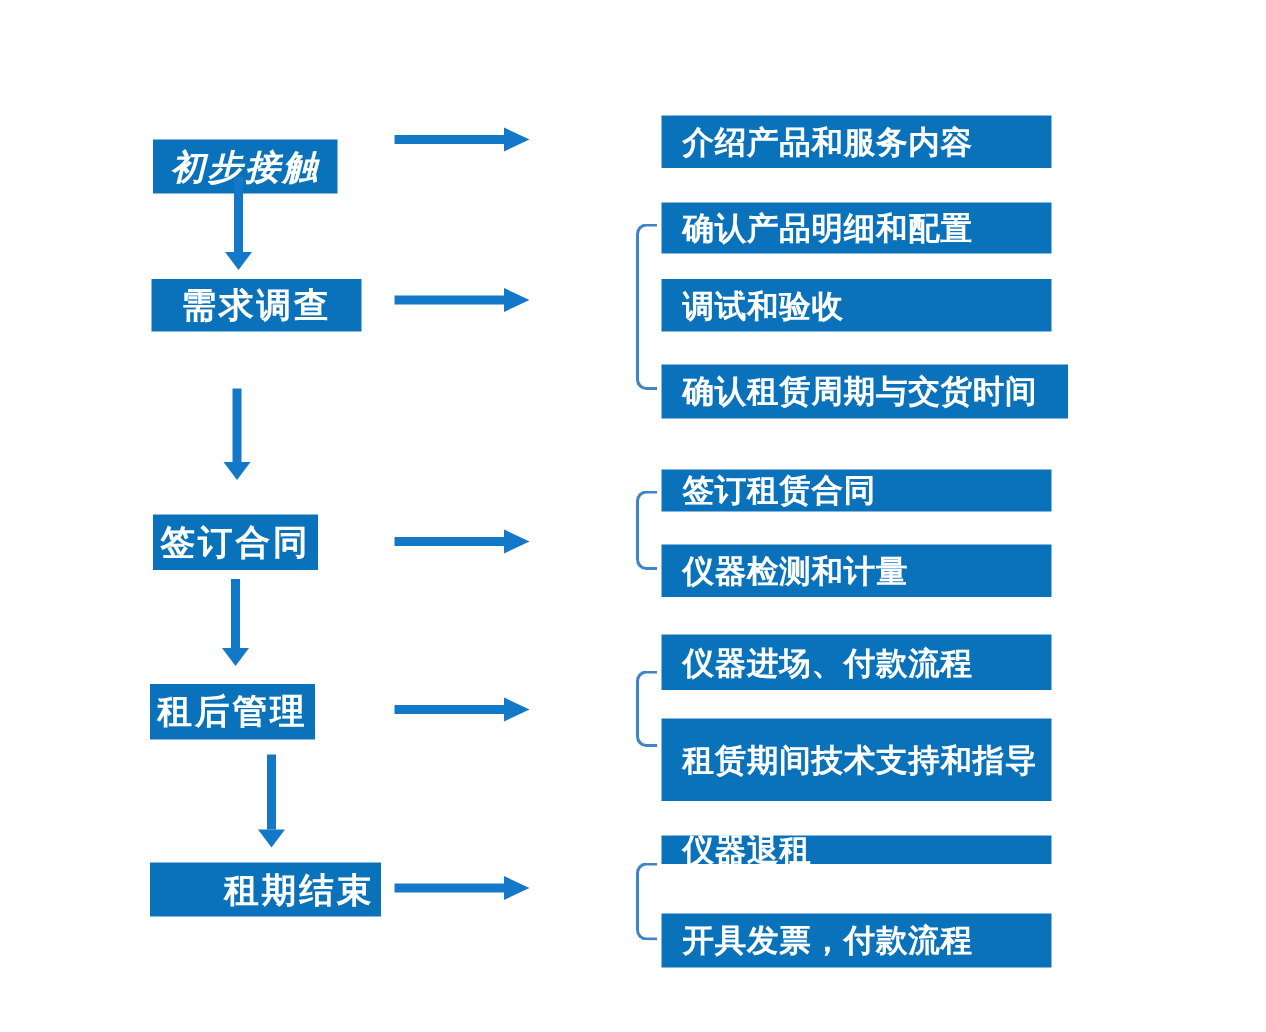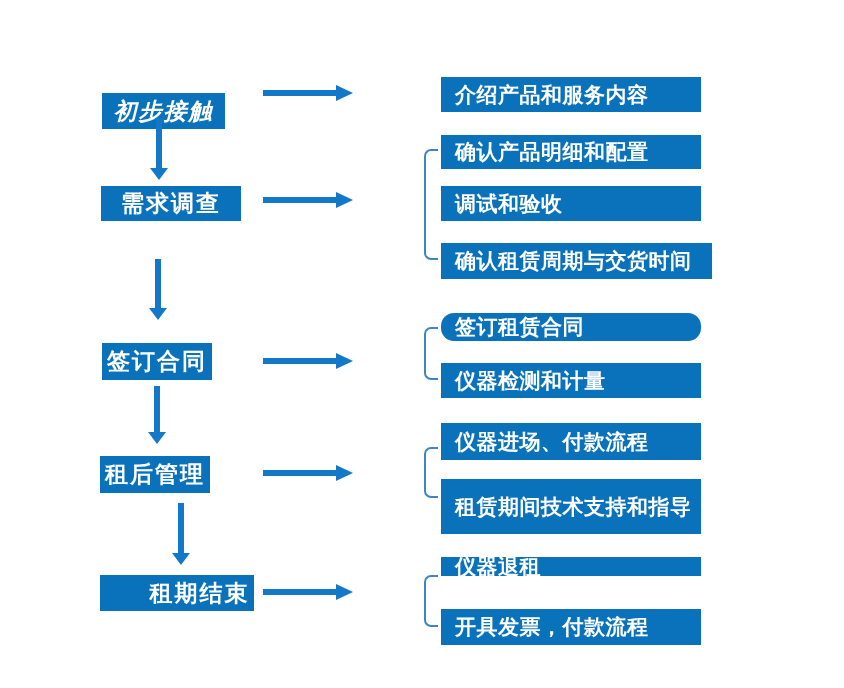--- a/index.html
+++ b/index.html
@@ -48,21 +48,21 @@
   <div class="step" style="left:102px;top:93px;width:123px;height:36px;font-style:italic;">初步接触</div>
   <div class="step" style="left:101px;top:186px;width:140px;height:35px;">需求调查</div>
   <div class="step" style="left:102px;top:343px;width:110px;height:37px;">签订合同</div>
   <div class="step" style="left:100px;top:456px;width:110px;height:37px;">租后管理</div>
   <div class="step" style="left:100px;top:575px;width:109px;height:36px;padding-left:45px;">租期结束</div>
 
   <div class="detail" style="top:77px;height:35px;">介绍产品和服务内容</div>
   <div class="detail" style="top:135px;height:34px;">确认产品明细和配置</div>
   <div class="detail" style="top:186px;height:35px;">调试和验收</div>
   <div class="detail" style="top:243px;height:36px;width:271px;">确认租赁周期与交货时间</div>
-  <div class="detail" style="top:313px;height:28px;border-radius:13px;">签订租赁合同</div>
+  <div class="detail" style="top:313px;height:28px;">签订租赁合同</div>
   <div class="detail" style="top:363px;height:35px;">仪器检测和计量</div>
   <div class="detail" style="top:423px;height:37px;">仪器进场、付款流程</div>
   <div class="detail" style="top:479px;height:55px;text-align:right;">租赁期间技术支持和指导</div>
   <div class="detail" style="top:557px;height:19px;">仪器退租</div>
   <div class="detail" style="top:609px;height:36px;">开具发票，付款流程</div>
 
   <div class="h-arrow" style="top:85px;">
     <div class="shaft"></div>
     <div class="head"></div>
   </div>

